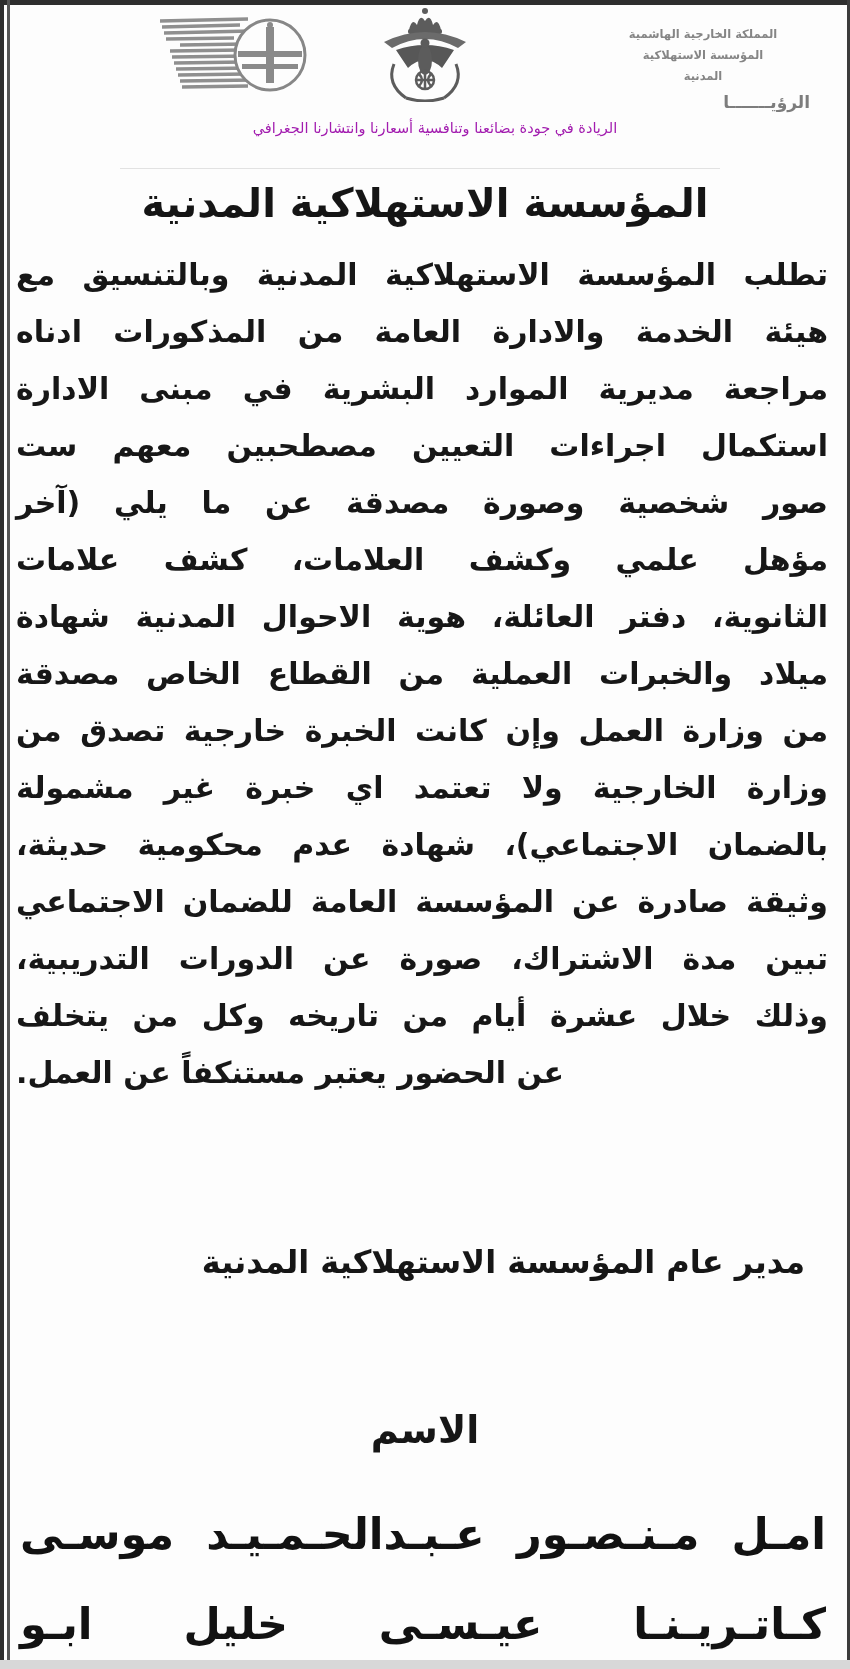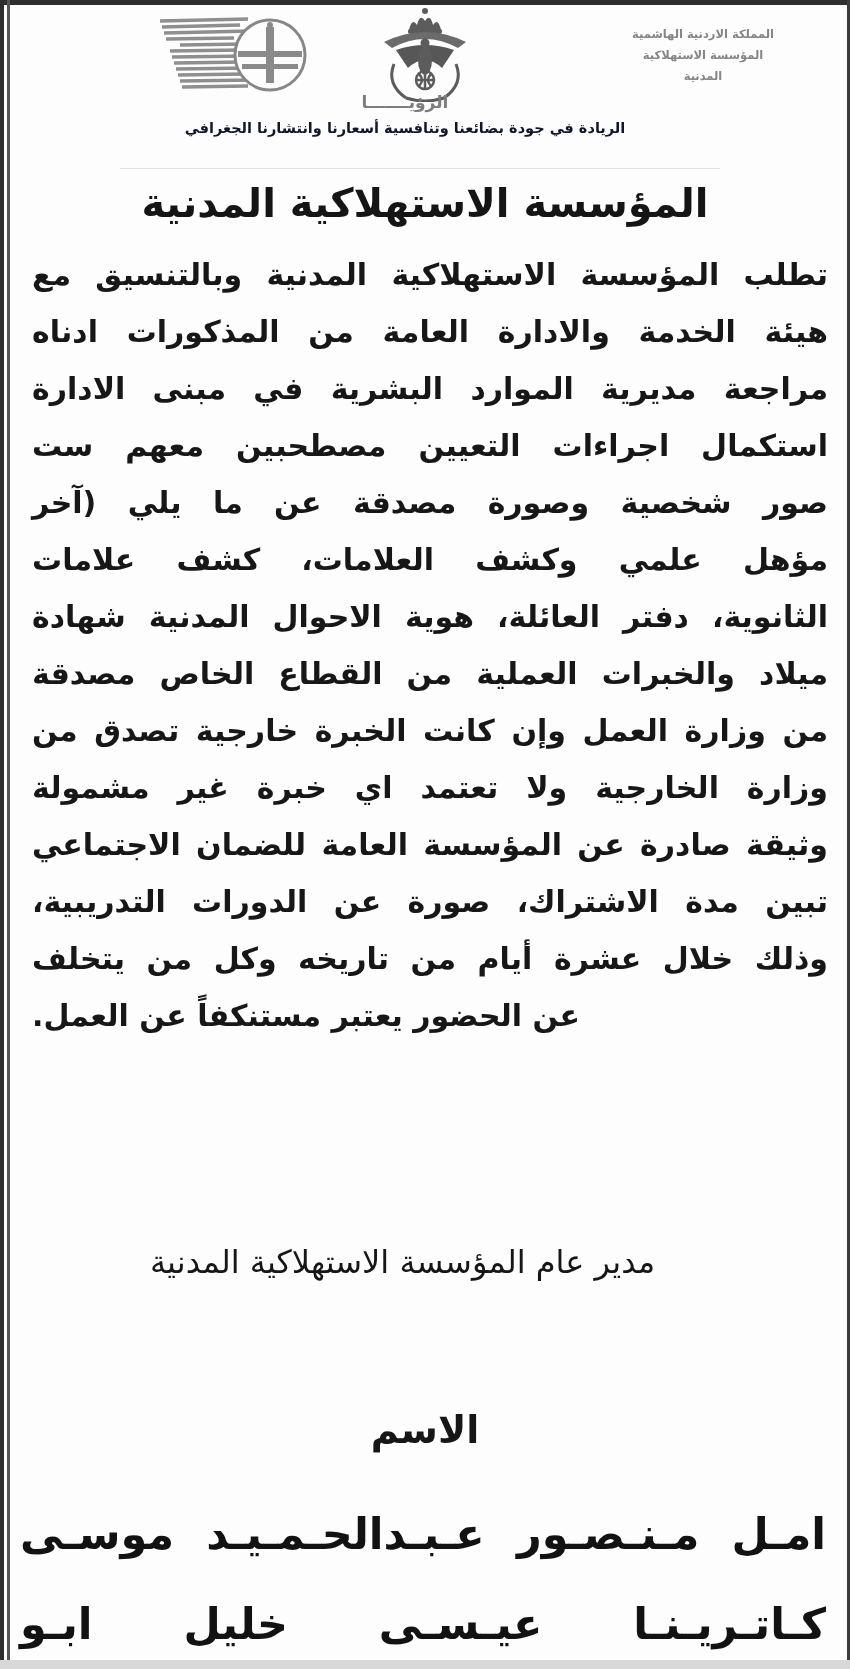--- a/index.html
+++ b/index.html
@@ -12,36 +12,36 @@
   .frame-left{position:absolute;top:0;left:0;width:4px;height:100%;background:#2e2e2e;}
   .frame-left-inner{position:absolute;top:0;left:7px;width:3px;height:100%;background:#555;}
   .frame-right{position:absolute;top:0;right:0;width:3px;height:100%;background:#3c3c3c;}
   .scan-strip{position:absolute;bottom:0;left:0;width:100%;height:9px;background:#d8d8d8;}
 
   
   .logo-left{position:absolute;top:15px;left:150px;width:160px;height:80px;}
   .coat{position:absolute;top:6px;left:378px;width:94px;height:96px;}
   .kingdom{position:absolute;top:24px;left:628px;width:150px;text-align:center;
     font-size:11.5px;line-height:21px;color:#858585;font-weight:700;}
-  .vision-title{position:absolute;top:92px;left:0;width:810px;text-align:center;
+  .vision-title{position:absolute;top:92px;left:0;width:810px;
     font-size:17px;font-weight:700;color:#7d7d7d;}
   .vision-slogan{position:absolute;top:120px;left:0;width:810px;text-align:center;
-    font-size:14.5px;font-weight:700;color:#0f172a;}
+    font-size:14.5px;font-weight:400;color:#a21caf;padding-left:30px;}
   .header-rule{position:absolute;top:168px;left:120px;width:600px;height:1px;background:#e2e2e2;}
 
   .title{position:absolute;top:180px;left:0;width:850px;margin:0;text-align:center;
     font-size:40px;font-weight:700;color:#151515;}
 
-  .body{position:absolute;top:246px;left:16px;right:22px;margin-left:16px;}
+  .body{position:absolute;top:246px;left:16px;right:22px;}
   .body-line{height:57px;line-height:57px;font-size:30px;font-weight:700;
     text-align:justify;text-align-last:justify;color:#171717;}
   .body-line:last-child{text-align:left;text-align-last:left;}
 
-  .sig-role{position:absolute;top:1243px;right:45px;left:0;text-align:center;
-    font-size:32px;font-weight:400;}
+  .sig-role{position:absolute;top:1243px;right:45px;left:0;text-align:right;
+    font-size:32px;font-weight:700;}
   .sig-name{position:absolute;top:1300px;left:26px;font-size:32px;font-weight:700;}
 
   .names-heading{position:absolute;top:1408px;left:0;width:850px;text-align:center;
     font-size:38px;font-weight:700;}
   .names{position:absolute;top:1492px;left:20px;right:24px;}
   .name-line{height:84px;line-height:84px;margin-bottom:6px;font-size:43px;font-weight:700;
     text-align:justify;text-align-last:justify;color:#121212;}
 </style>
 </head>
 <body>
@@ -95,21 +95,21 @@
           <circle cx="47" cy="74" r="9"></circle>
           <path d="M38 74 H56 M47 65 V83 M41 68 Q47 74 41 80 M53 68 Q47 74 53 80"></path>
           <path d="M16 58 Q8 78 28 92" stroke-width="3"></path>
           <path d="M78 58 Q86 78 66 92" stroke-width="3"></path>
           <path d="M28 92 Q47 98 66 92" stroke-width="3"></path>
         </g>
       </svg>
     </div>
 
     <div class="kingdom">
-      <div>المملكة الاردنية الهاشمية</div>
+      <div>المملكة الخارجية الهاشمية</div>
       <div>المؤسسة الاستهلاكية المدنية</div>
     </div>
 
     <div class="vision-title">الرؤيـــــــا</div>
     <div class="vision-slogan">الريادة في جودة بضائعنا وتنافسية أسعارنا وانتشارنا الجغرافي</div>
     <div class="header-rule"></div>
   </div>
 
   <h1 class="title">المؤسسة الاستهلاكية المدنية</h1>
 
@@ -117,20 +117,21 @@
       <div class="body-line">تطلب المؤسسة الاستهلاكية المدنية وبالتنسيق مع</div>
       <div class="body-line">هيئة الخدمة والادارة العامة من المذكورات ادناه</div>
       <div class="body-line">مراجعة مديرية الموارد البشرية في مبنى الادارة</div>
       <div class="body-line">استكمال اجراءات التعيين مصطحبين معهم ست</div>
       <div class="body-line">صور شخصية وصورة مصدقة عن ما يلي (آخر</div>
       <div class="body-line">مؤهل علمي وكشف العلامات، كشف علامات</div>
       <div class="body-line">الثانوية، دفتر العائلة، هوية الاحوال المدنية شهادة</div>
       <div class="body-line">ميلاد والخبرات العملية من القطاع الخاص مصدقة</div>
       <div class="body-line">من وزارة العمل وإن كانت الخبرة خارجية تصدق من</div>
       <div class="body-line">وزارة الخارجية ولا تعتمد اي خبرة غير مشمولة</div>
+      <div class="body-line">بالضمان الاجتماعي)، شهادة عدم محكومية حديثة،</div>
       <div class="body-line">وثيقة صادرة عن المؤسسة العامة للضمان الاجتماعي</div>
       <div class="body-line">تبين مدة الاشتراك، صورة عن الدورات التدريبية،</div>
       <div class="body-line">وذلك خلال عشرة أيام من تاريخه وكل من يتخلف</div>
       <div class="body-line">عن الحضور يعتبر مستنكفاً عن العمل.</div>
     </div>
 
   <div class="sig-role">مدير عام المؤسسة الاستهلاكية المدنية</div>
 
   <div class="names-heading">الاسم</div>
 

